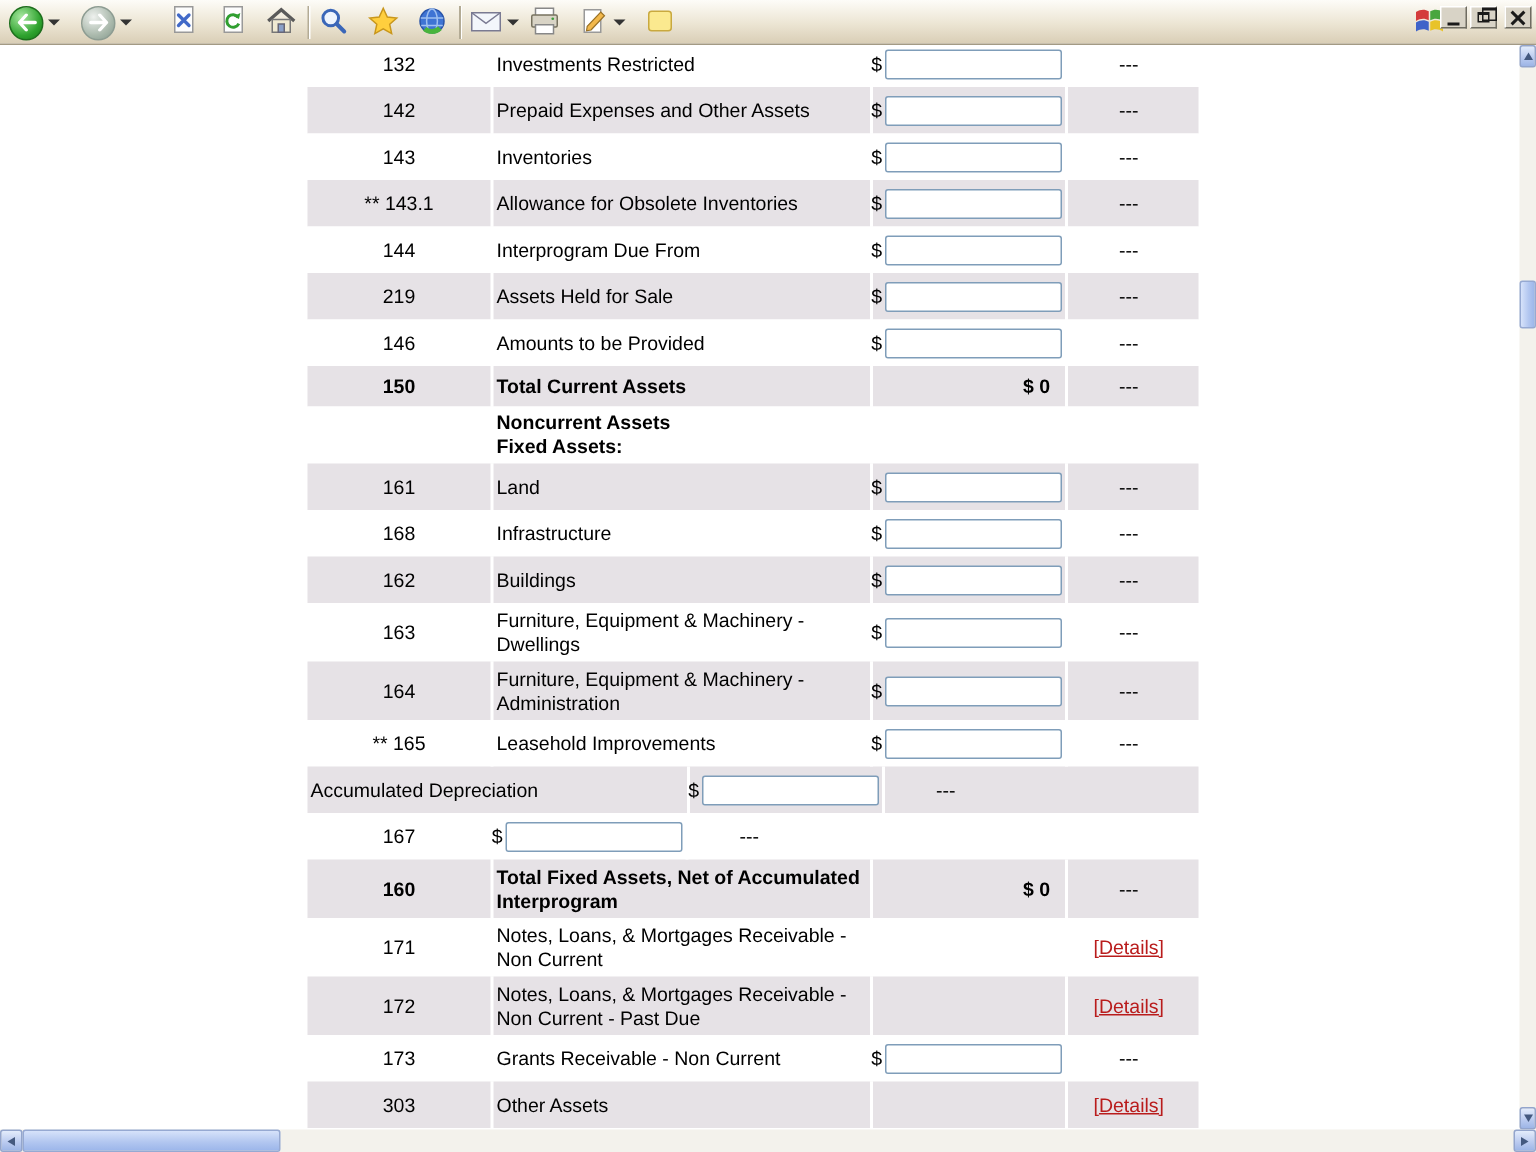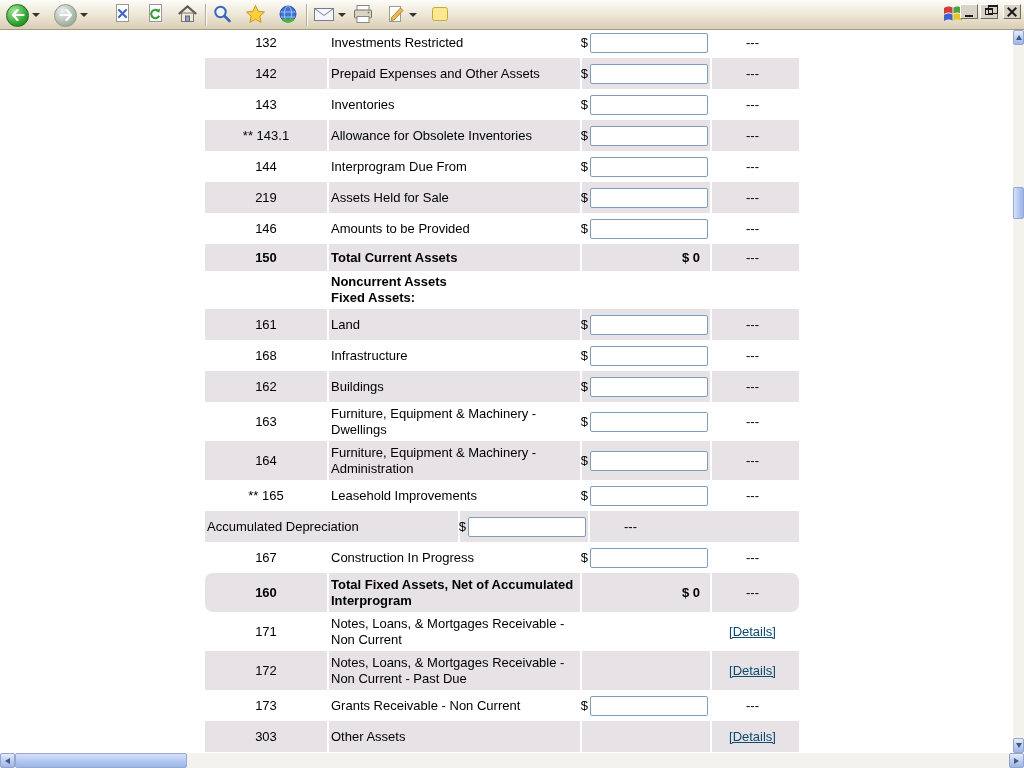--- a/index.html
+++ b/index.html
@@ -30,34 +30,34 @@
   .glyph-close::before { transform:rotate(45deg); }
   .glyph-close::after { transform:rotate(-45deg); }
 
   
   .page { position:absolute; top:30px; left:0; right:11px; bottom:15px; background:#fff; overflow:hidden;padding-left:48px; }
   .fds-table { position:absolute; left:205px; top:-3px; width:594px; }
   .row { display:flex; min-height:31px; background:#fff; }
   .row.shaded { background:#e6e2e6; }
   .row.tall { min-height:39px; }
   .row.total { min-height:27px; font-weight:bold; }
-  .row.total.tall { min-height:39px;border-radius:8px; }
+  .row.total.tall { min-height:39px; }
   .row.section { min-height:33px; font-weight:bold; }
   .cell { display:flex; align-items:center; }
   .cell + .cell { border-left:2px solid #ffffff; }
   .line-cell { width:122px; justify-content:center; }
   .desc-cell { width:253px; flex-direction:column; align-items:flex-start; justify-content:center; padding:3px 6px 3px 2px; line-height:16px; }
   .value-cell { width:130px; justify-content:flex-end; padding-right:2px; }
   .tail-cell { width:83px; justify-content:center; }
   .dollar { margin-right:2px; }
   .amount-input { width:118px; height:20px; border:1px solid #7f9db9; border-radius:2px; background:#fff;
     font-family:"Liberation Sans", sans-serif; font-size:13px; padding:1px 3px; }
   .total-amount { font-weight:bold; padding-right:8px; }
   .dashes { font-weight:normal; }
-  .details-link { color:#0c4a6e; text-decoration:underline; font-weight:normal; cursor:pointer; }
+  .details-link { color:#b91c1c; text-decoration:underline; font-weight:normal; cursor:pointer; }
 
   
   .vscroll { position:absolute; top:30px; bottom:15px; right:0; width:11px; background:#f3f2ec; z-index:4; }
   .hscroll { position:absolute; left:0; right:0; bottom:0; height:15px; background:#f3f2ec; z-index:4; }
   .scroll-btn { position:absolute; background:linear-gradient(#e3ecfb,#bcccf0 55%,#9db5e6); border:1px solid #93a5cc; border-radius:2px;
     display:flex; align-items:center; justify-content:center; cursor:pointer; }
   .vscroll .scroll-btn { left:0; right:0; height:15px; }
   .vscroll .up { top:0; } .vscroll .down { bottom:0; }
   .hscroll .scroll-btn { top:0; bottom:0; width:15px; }
   .hscroll .left { left:0; } .hscroll .right { right:0; }
@@ -375,21 +375,20 @@
           <div class="cell value-cell">
             <span class="dollar">$</span>
             <input class="amount-input" type="text" style="">
           </div>
           <div class="cell tail-cell">
             <span class="dashes">---</span>
           </div>
         </div>
         <div class="row input">
           <div class="cell line-cell">167</div>
-          <div class="cell desc-cell">Construction In Progress</div>
           <div class="cell value-cell">
             <span class="dollar">$</span>
             <input class="amount-input" type="text" style="">
           </div>
           <div class="cell tail-cell">
             <span class="dashes">---</span>
           </div>
         </div>
         <div class="row total shaded tall">
           <div class="cell line-cell">160</div>

